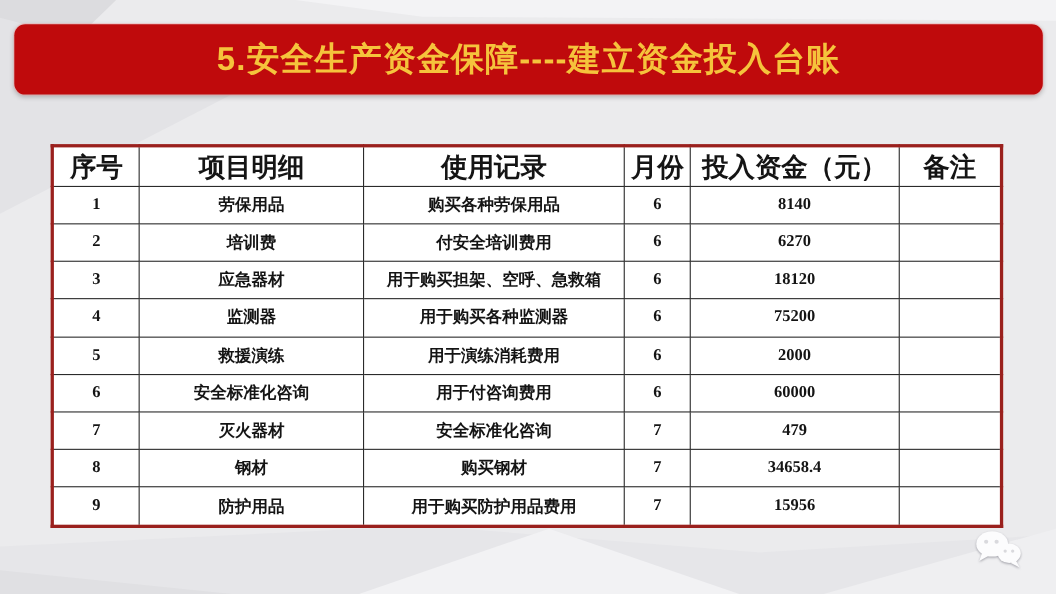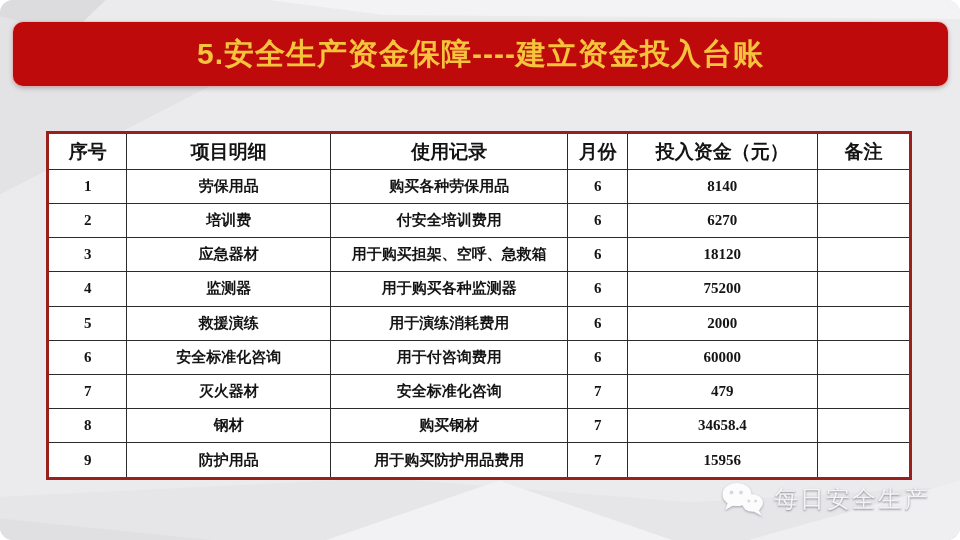--- a/index.html
+++ b/index.html
@@ -1,20 +1,19 @@
 <!DOCTYPE html>
 <html style="--banner-red: #bf0a0c; --title-gold: #f5c33c; --table-border-red: #9a201d; --grid-line: #2b2b2b; --background-gray: #ebebed;"><head>
 <meta charset="utf-8">
 <style>
   html,body{margin:0;padding:0;}
   .slide{
     position:relative;width:960px;height:540px;overflow:hidden;
     background:var(--background-gray,#ebebed);
     font-family:"Liberation Sans","DejaVu Sans",sans-serif;
-    border-radius:13px;
   }
   
   .bg-shape{position:absolute;left:0;top:0;width:100%;height:100%;pointer-events:none;}
   .bg-s1{clip-path:polygon(0 0,11% 0,0 19%);background:#dcdcdf;}
   .bg-s2{clip-path:polygon(0 3%,24% 14%,0 36%);background:#e3e3e6;}
   .bg-s3{clip-path:polygon(28% 0,100% 0,100% 3.5%,40% 2.8%);background:#f3f3f5;}
   .bg-s4{clip-path:polygon(0 100%,0 92%,40% 88.5%,72% 93%,100% 90%,100% 100%);background:#e6e6e9;}
   .bg-s5{clip-path:polygon(34% 100%,52% 89%,70% 100%);background:#f2f2f4;}
   .bg-s6{clip-path:polygon(0 100%,0 96%,22% 100%);background:#e0e0e3;}
   .bg-s7{clip-path:polygon(78% 100%,100% 89%,100% 100%);background:#efeff1;}
@@ -36,21 +35,21 @@
     border-collapse:collapse;table-layout:fixed;background:#ffffff;
     border:3px solid var(--table-border-red,#9a201d);
     font-family:"Liberation Serif","DejaVu Serif",serif;
   }
   .fund-table th,.fund-table td{
     border:1px solid var(--grid-line,#2b2b2b);
     text-align:center;vertical-align:middle;
     color:#141414;font-weight:bold;padding:0 2px;overflow:hidden;white-space:nowrap;
   }
   .fund-table thead tr{height:37px;}
-  .fund-table th{font-size:19px;}
+  .fund-table th{font-size:24px;}
   .fund-table td{font-size:15px;}
   col.c0{width:9.2%;} col.c1{width:23.6%;} col.c2{width:27.5%;}
   col.c3{width:6.9%;} col.c4{width:22%;}  col.c5{width:10.8%;}
 
   .watermark{
     position:absolute;top:477px;right:30px;height:44px;
     display:flex;align-items:center;gap:9px;
   }
   .wm-icon{display:inline-flex;filter:drop-shadow(0 1px 1px rgba(130,130,140,.7));}
   .wm-icon svg{width:44px;height:36px;}
@@ -176,15 +175,14 @@
         <ellipse cx="16" cy="13.5" rx="14.5" ry="11.5" fill="#fcfcfd"></ellipse>
         <polygon points="7,21 4.2,29 14,23.5" fill="#fcfcfd"></polygon>
         <circle cx="10.5" cy="11.5" r="1.9" fill="#d9d9dd"></circle>
         <circle cx="20" cy="11.5" r="1.9" fill="#d9d9dd"></circle>
         <ellipse cx="31.5" cy="22" rx="10.5" ry="8.8" fill="#fcfcfd"></ellipse>
         <polygon points="37.5,28.5 41,35 32.5,30.5" fill="#fcfcfd"></polygon>
         <circle cx="27.8" cy="20" r="1.5" fill="#d9d9dd"></circle>
         <circle cx="34.6" cy="20" r="1.5" fill="#d9d9dd"></circle>
       </svg>
     </span>
-    <span class="wm-text">每日安全生产</span>
   </div>
 </div>
 
 </body></html>

